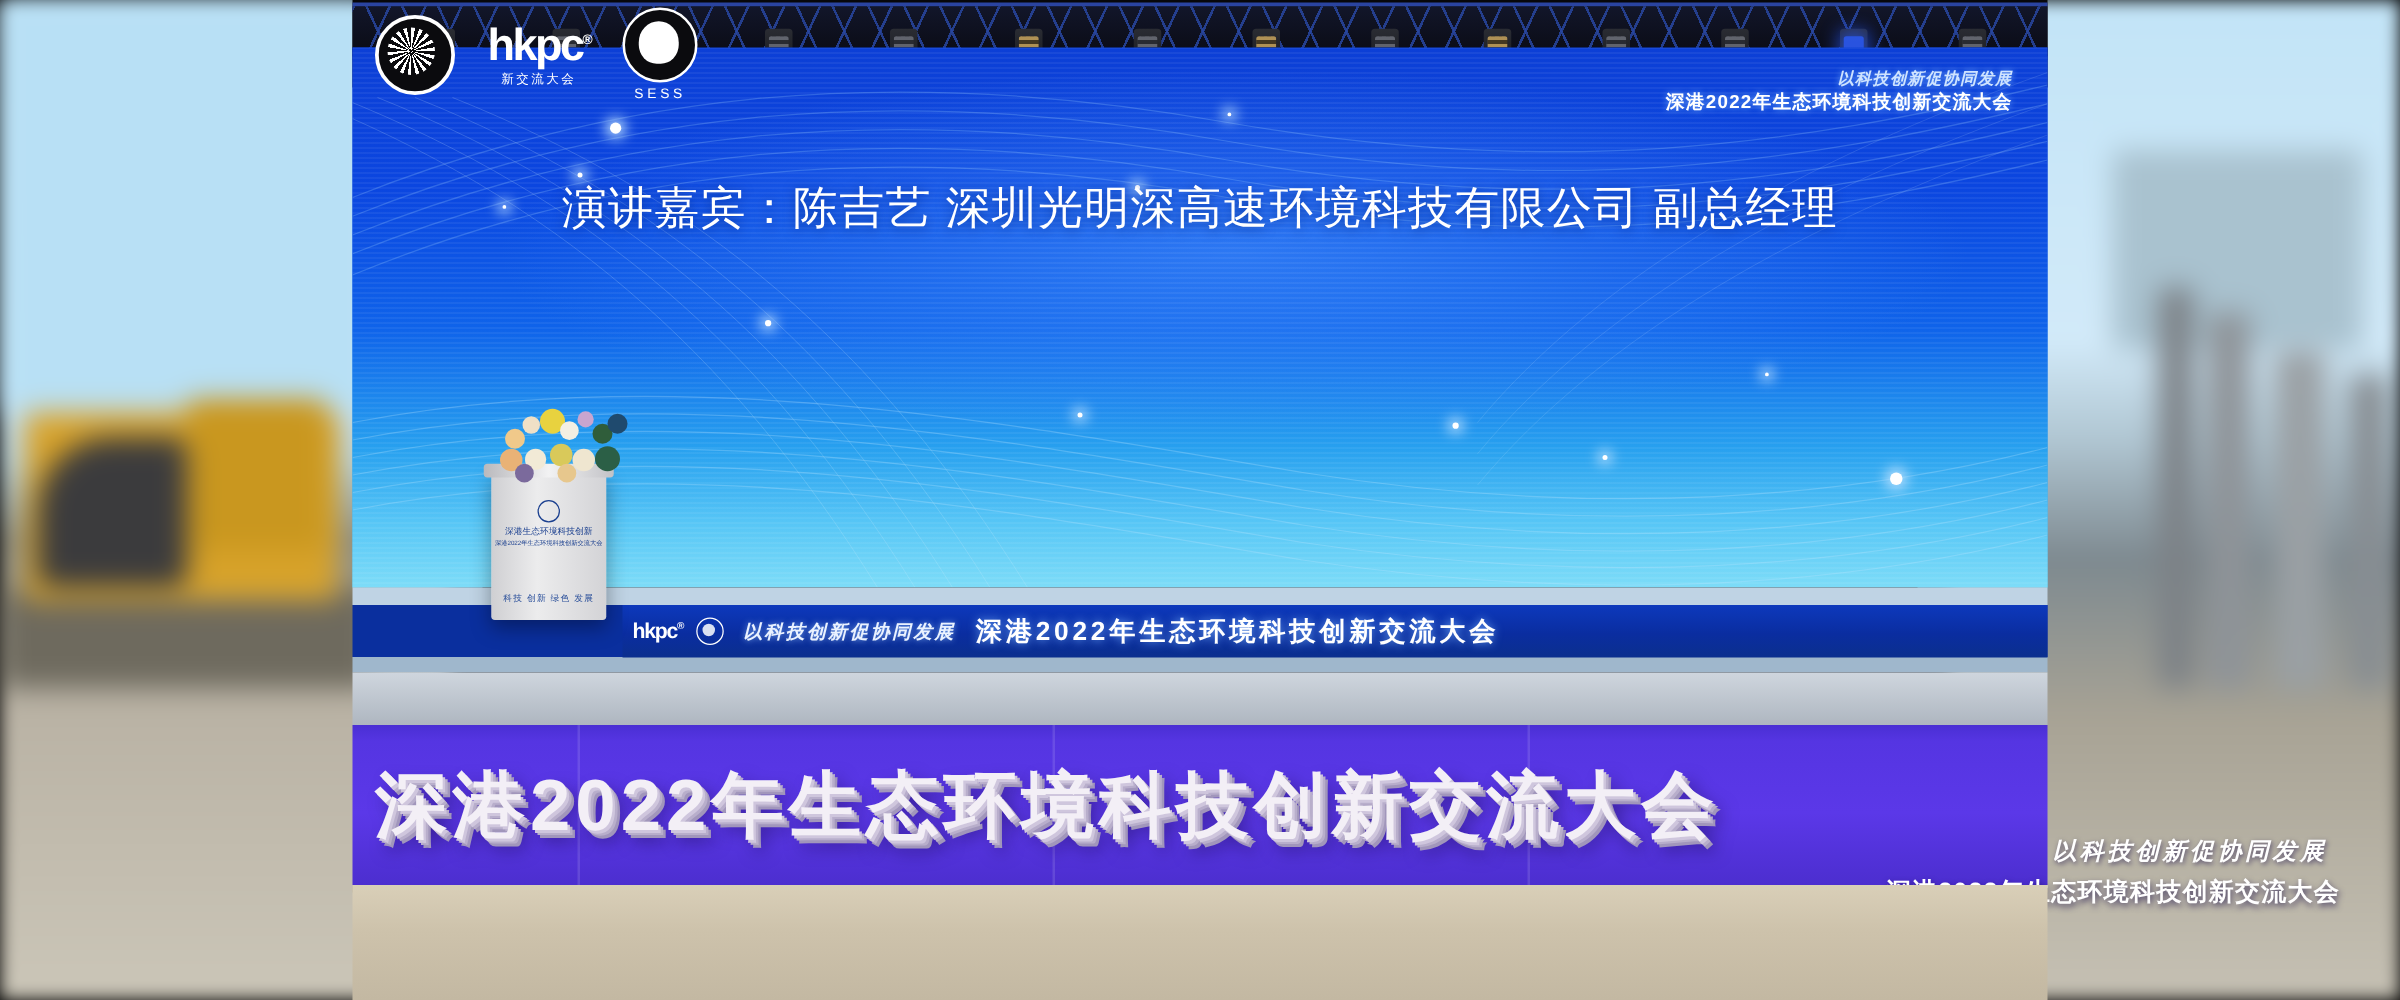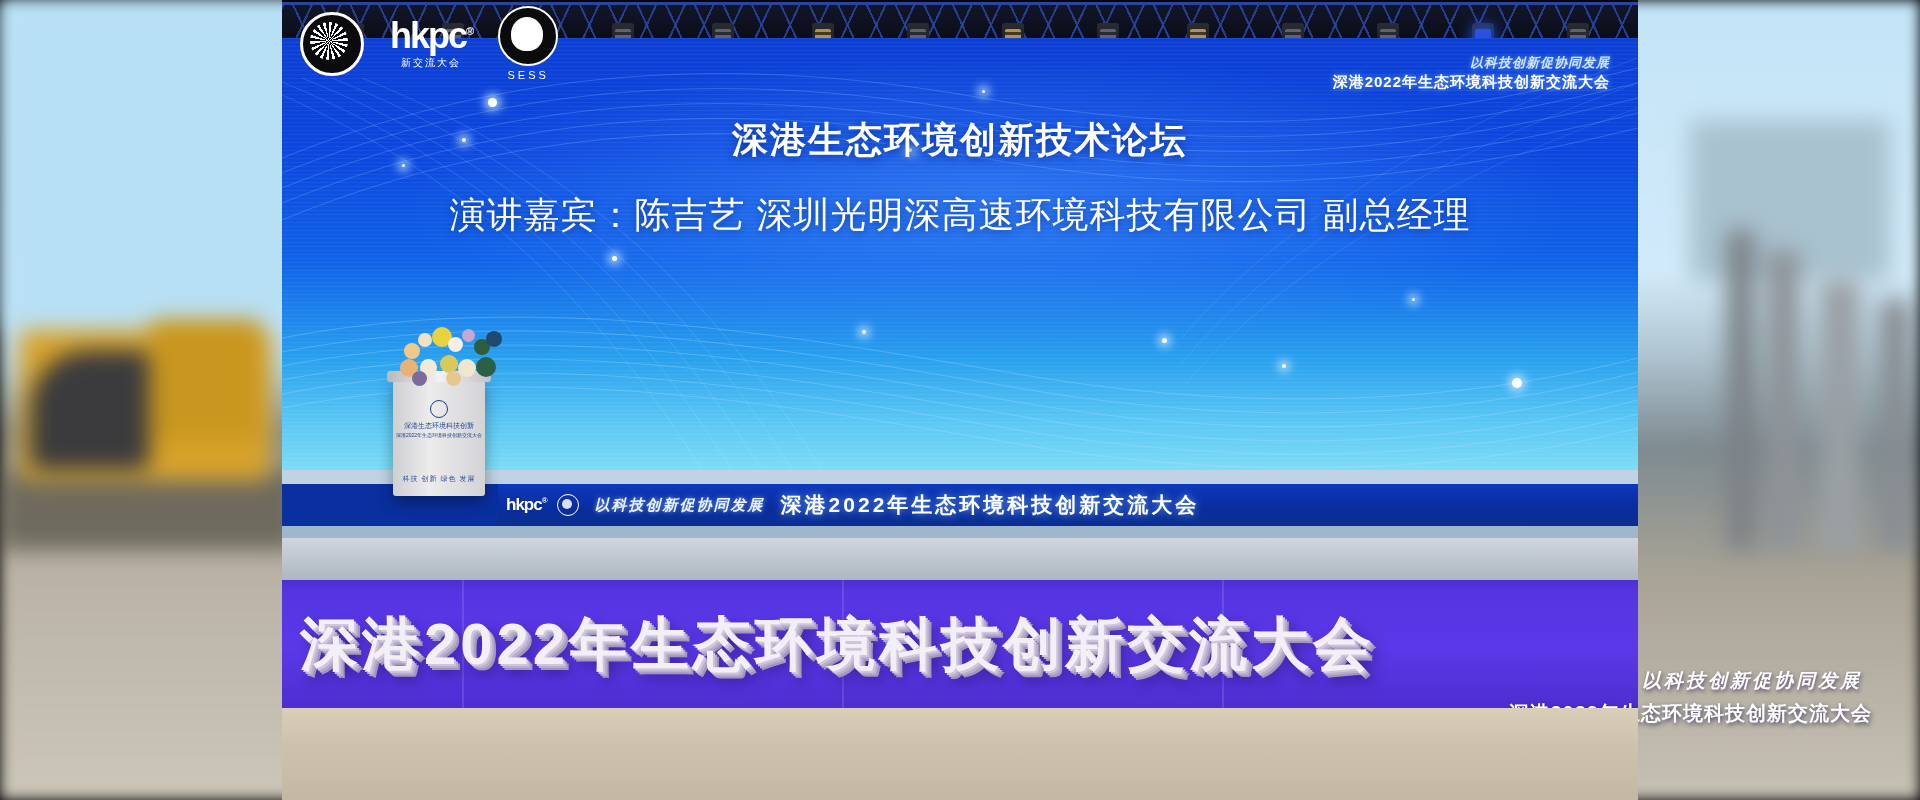--- a/index.html
+++ b/index.html
@@ -283,21 +283,20 @@
     <div class="spark" style="left:1000px;top:326px;width:4px;height:4px"></div>
     <div class="spark" style="left:1130px;top:260px;width:3px;height:3px"></div>
     <div class="spark" style="left:1230px;top:340px;width:10px;height:10px"></div>
 
     <div class="slide-tagline">
       <div class="l1">以科技创新促协同发展</div>
       <div class="l2">深港2022年生态环境科技创新交流大会</div>
     </div>
 
     <div class="slide-body">
-      <div class="forum-title nowrap">深港生态环境创新技术论坛</div>
       <div class="topic">
       </div>
       <div class="speaker nowrap">演讲嘉宾：陈吉艺 深圳光明深高速环境科技有限公司 副总经理</div>
     </div>
   </div>
 
   <div class="led-strip">
     <div class="strip-inner">
       <div class="strip-logos">
         <div class="strip-hkpc"><span>hkpc</span><sup>®</sup></div>

